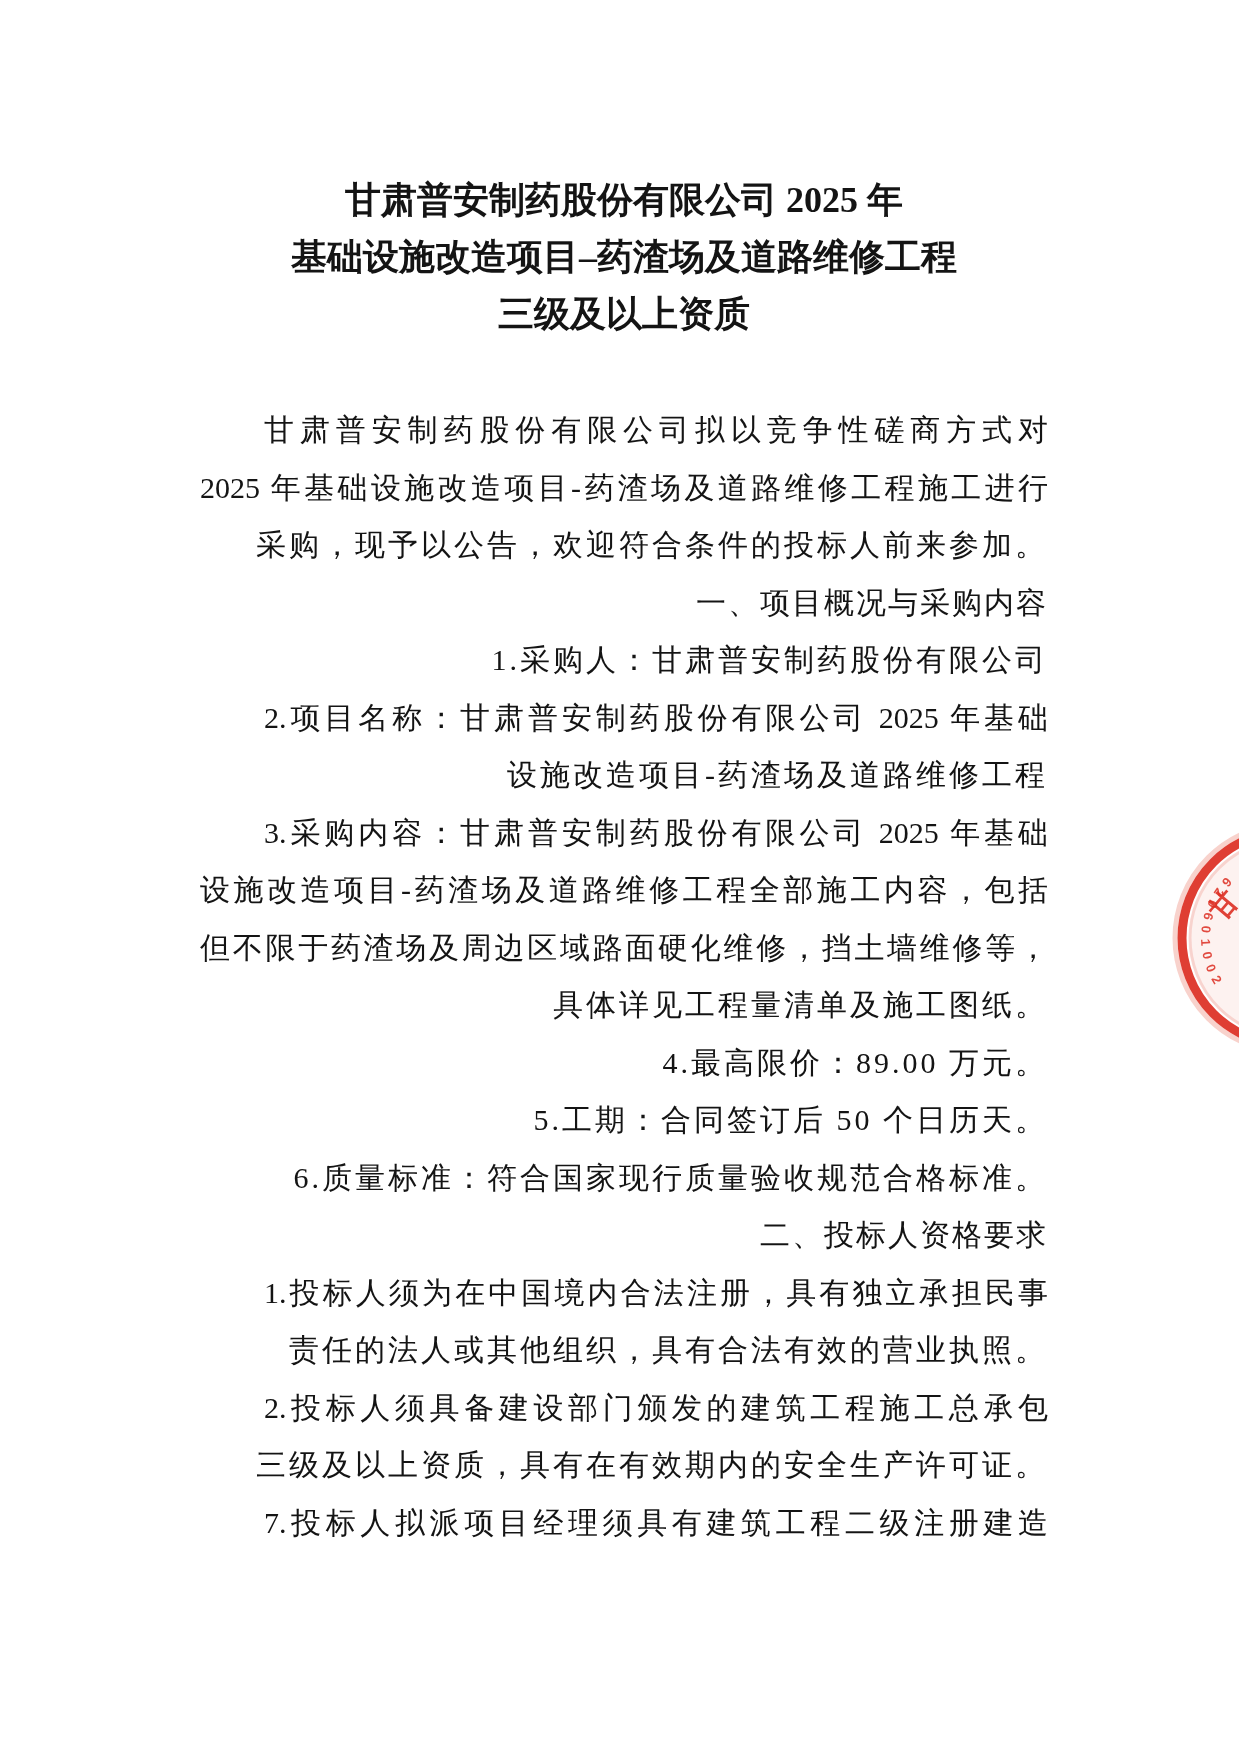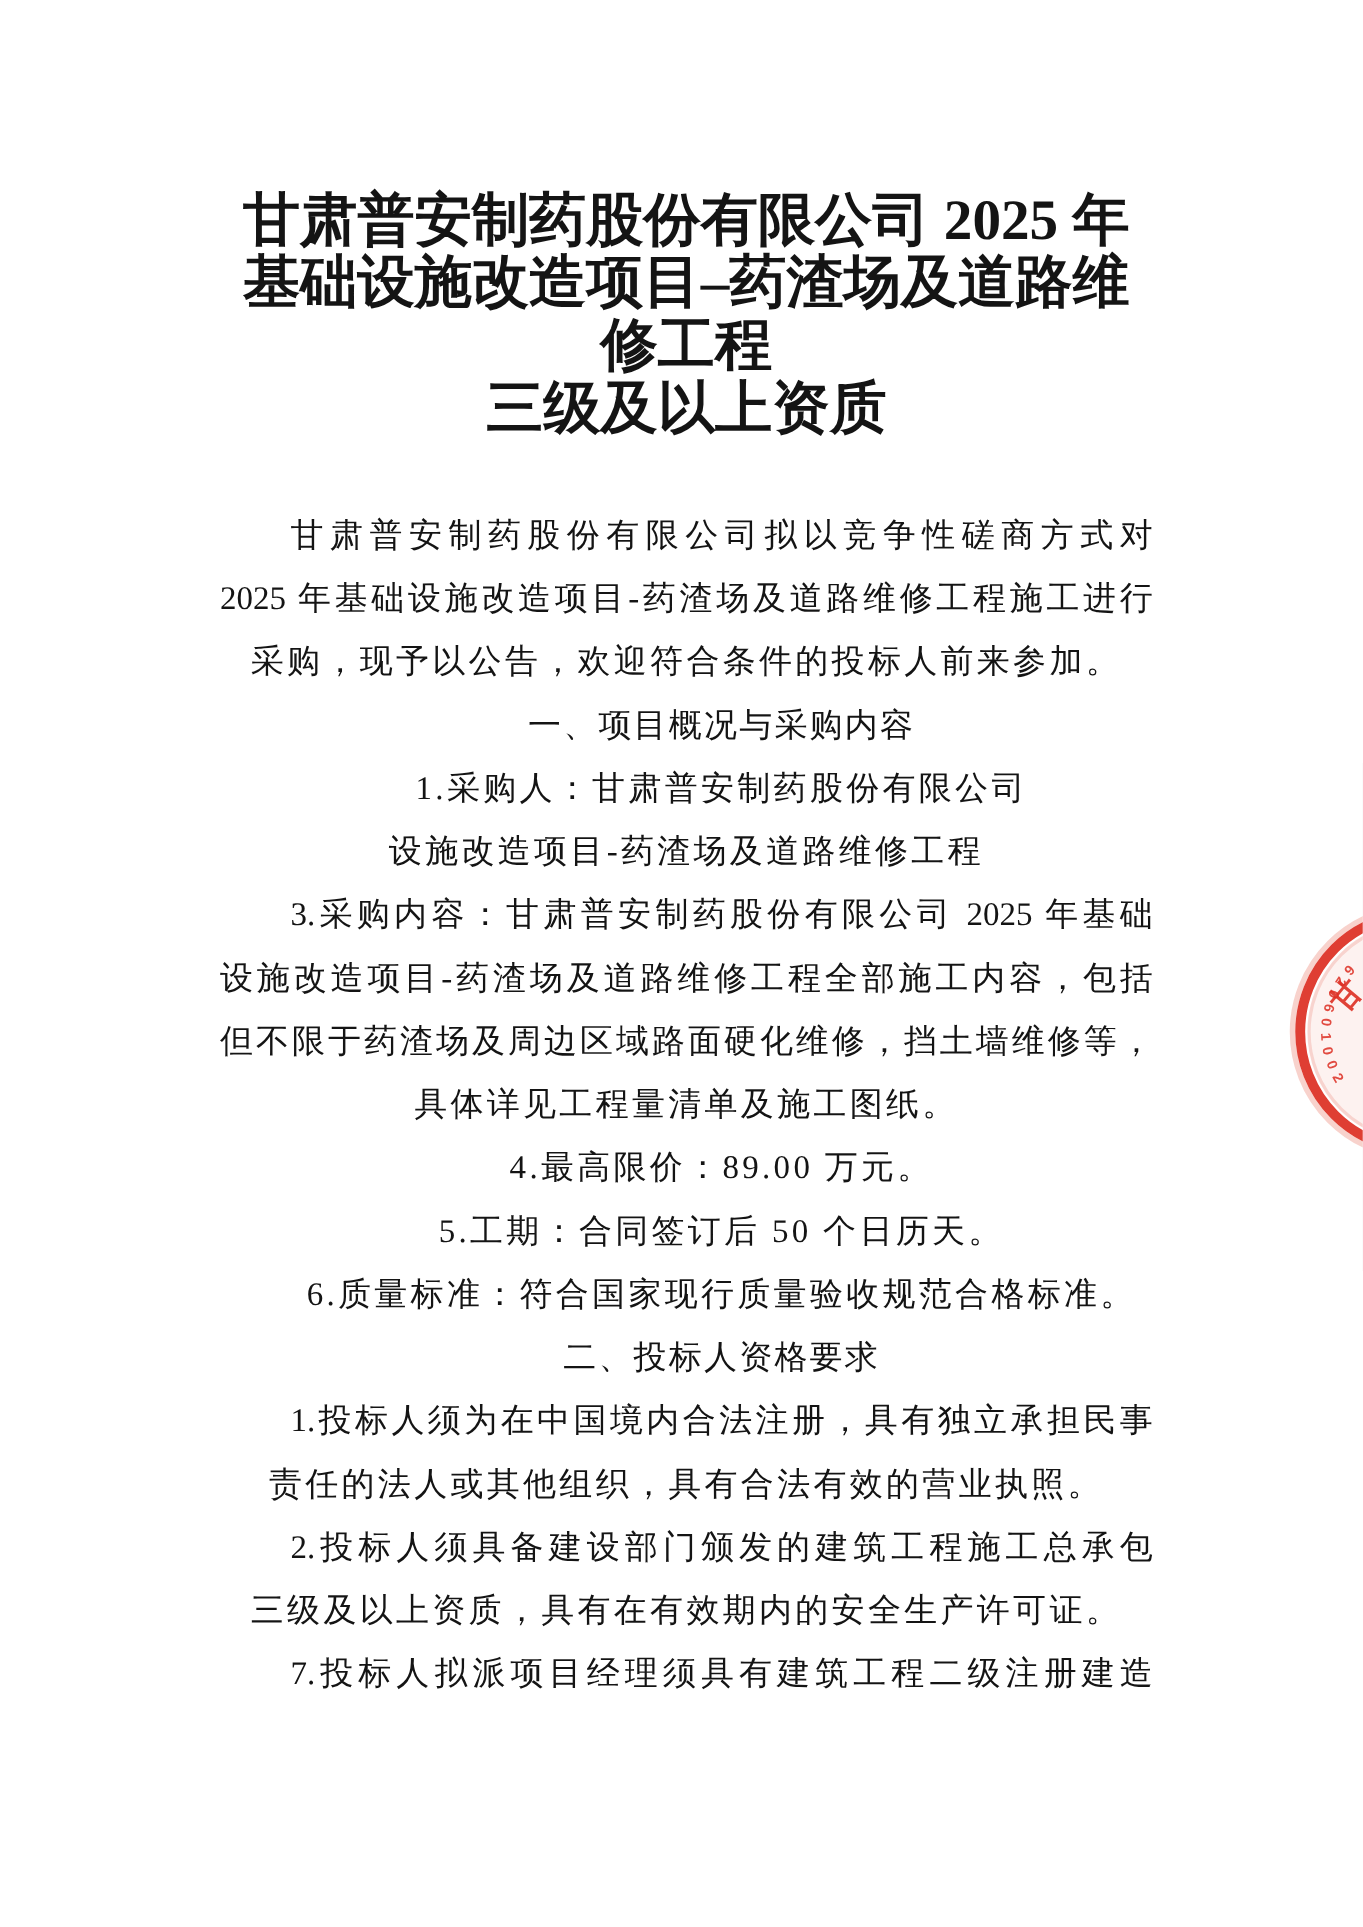--- a/index.html
+++ b/index.html
@@ -3,24 +3,24 @@
 <meta charset="utf-8">
 <style>
   html,body{margin:0;padding:0;background:#e8e8e8;}
   .page{
     width:1239px;height:1752px;background:#ffffff;position:relative;overflow:hidden;
     font-family:"Liberation Serif","DejaVu Serif",serif;color:#141414;
   }
   .content{margin-left:200px;width:848px;}
   .title-block{
     padding-top:172px;text-align:center;font-weight:bold;
-    font-size:52px;line-height:57px;letter-spacing:0;
+    font-size:36px;line-height:57px;letter-spacing:0;
   }
   .body-block{margin-top:58px;font-size:30px;line-height:57.5px;}
-  .line{letter-spacing:3px;text-align:center;}
+  .line{letter-spacing:3px;text-align:right;}
   .line.j{text-align:justify;text-align-last:justify;letter-spacing:normal;font-family:Liberation Serif, serif;}
   .line.ind{text-indent:64px;}
   .line.hd{
     font-family:"Liberation Sans","DejaVu Sans",sans-serif;
     font-weight:normal;letter-spacing:2px;
   }
   .stamp{position:absolute;left:1100px;top:790px;pointer-events:none;}
   .stamp text{font-family:"Liberation Sans","DejaVu Sans",sans-serif;font-weight:bold;}
 </style>
 </head>
@@ -35,20 +35,21 @@
       <div class="t-line">基础设施改造项目–药渣场及道路维修工程</div>
       <div class="t-line">三级及以上资质</div>
     </div>
 
     <div class="body-block">
       <div class="line ind j">甘肃普安制药股份有限公司拟以竞争性磋商方式对</div>
       <div class="line j">2025 年基础设施改造项目-药渣场及道路维修工程施工进行</div>
       <div class="line">采购，现予以公告，欢迎符合条件的投标人前来参加。</div>
       <div class="line ind hd">一、项目概况与采购内容</div>
       <div class="line ind">1.采购人：甘肃普安制药股份有限公司</div>
+      <div class="line ind j">2.项目名称：甘肃普安制药股份有限公司 2025 年基础</div>
       <div class="line">设施改造项目-药渣场及道路维修工程</div>
       <div class="line ind j">3.采购内容：甘肃普安制药股份有限公司 2025 年基础</div>
       <div class="line j">设施改造项目-药渣场及道路维修工程全部施工内容，包括</div>
       <div class="line j">但不限于药渣场及周边区域路面硬化维修，挡土墙维修等，</div>
       <div class="line">具体详见工程量清单及施工图纸。</div>
       <div class="line ind">4.最高限价：89.00 万元。</div>
       <div class="line ind">5.工期：合同签订后 50 个日历天。</div>
       <div class="line ind">6.质量标准：符合国家现行质量验收规范合格标准。</div>
       <div class="line ind hd">二、投标人资格要求</div>
       <div class="line ind j">1.投标人须为在中国境内合法注册，具有独立承担民事</div>

